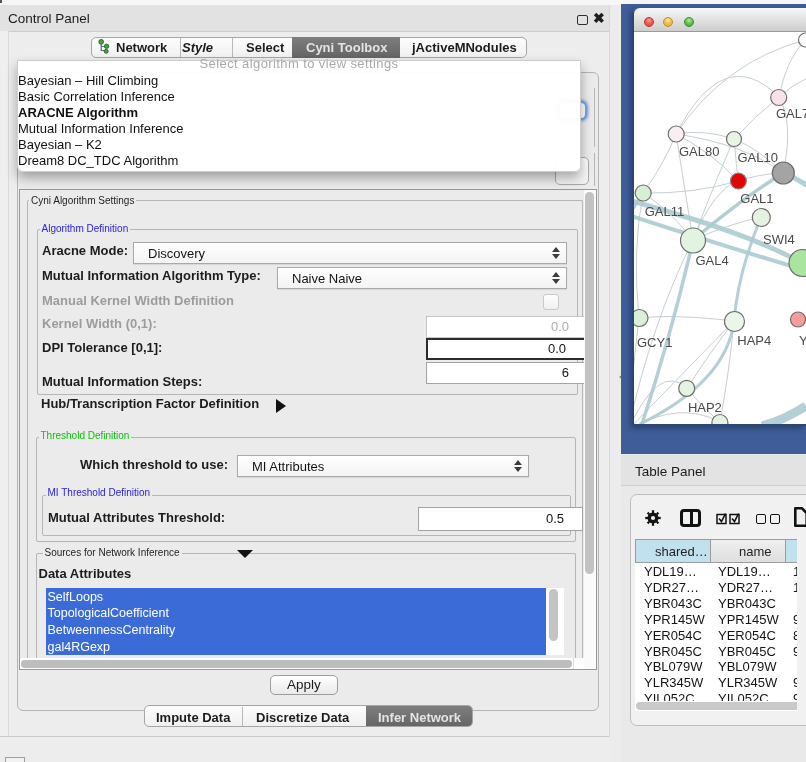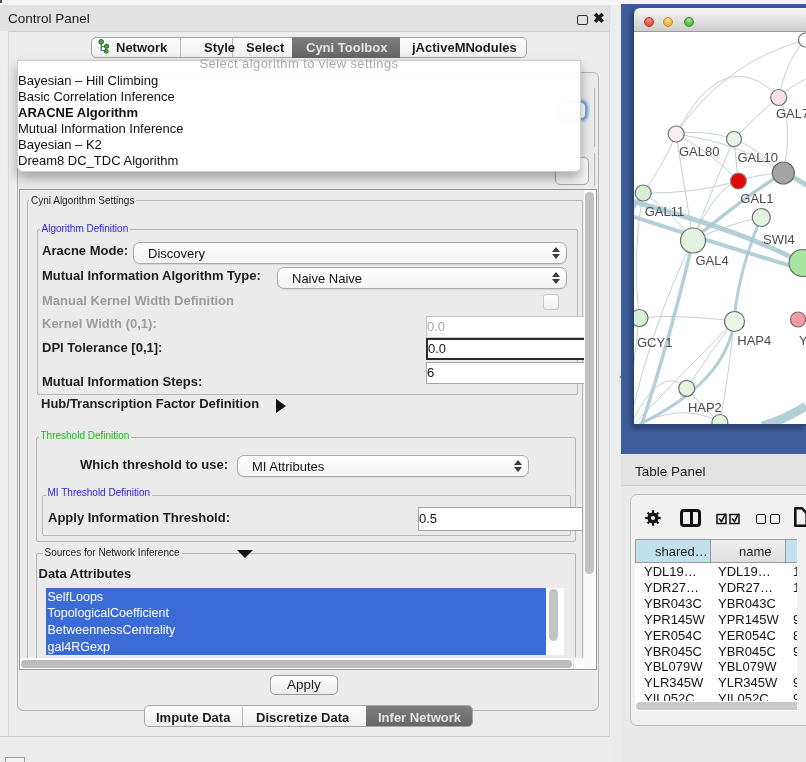--- a/index.html
+++ b/index.html
@@ -3,26 +3,26 @@
 <meta charset="utf-8">
 <style>
   html,body{margin:0;padding:0;}
   body{font-family:"Liberation Sans", sans-serif;}
   #stage{position:relative;width:806px;height:762px;overflow:hidden;background:#ededed;}
   .abs{position:absolute;}
   .lbl{font-size:13px;color:#1c1c1c;white-space:nowrap;text-align:center;}
   .bold{font-weight:bold;}
   .grp{position:absolute;border:1px solid #b6b6b6;border-radius:2px;}
   .grpTitle{position:absolute;background:#ebebeb;padding:0 2px;font-size:10px;white-space:nowrap;line-height:13px;}
-  .combo{position:absolute;border:1px solid #a9a9a9;border-radius:7px;background:linear-gradient(#ffffff,#f3f3f3);box-shadow:0 1px 1px rgba(0,0,0,0.08);}
+  .combo{position:absolute;border:1px solid #a9a9a9;border-radius:0;background:linear-gradient(#ffffff,#f3f3f3);box-shadow:0 1px 1px rgba(0,0,0,0.08);}
   .combo .ctext{position:absolute;left:14px;top:50%;transform:translateY(-50%);font-size:13px;color:#141414;white-space:nowrap;}
   .carr{position:absolute;right:7px;top:50%;transform:translateY(-50%);width:8px;height:14px;}
   .carr:before{content:"";position:absolute;left:1px;top:1px;border-left:4px solid transparent;border-right:4px solid transparent;border-bottom:5px solid #3d3d3d;}
   .carr:after{content:"";position:absolute;left:1px;bottom:1px;border-left:4px solid transparent;border-right:4px solid transparent;border-top:5px solid #3d3d3d;}
-  .tfield{position:absolute;background:#fff;border:1px solid #a3a3a3;font-size:13px;color:#141414;text-align:left;line-height:20px;padding-right:18px;}
+  .tfield{position:absolute;background:#fff;border:1px solid #a3a3a3;font-size:13px;color:#141414;text-align:right;line-height:20px;padding-right:18px;}
 </style>
 </head>
 <body>
 <div id="stage">
 
   <div class="abs" style="left:0;top:0;width:806px;height:5px;background:#f6f6f6;"></div>
   <div class="abs" style="left:0;top:0;width:2px;height:3px;background:#555;"></div>
 
   <div class="abs" style="left:0;top:5px;width:610px;height:26px;background:#e2e2e2;border-bottom:1px solid #cccccc;"></div>
   <div class="abs lbl" style="left:8px;top:11px;font-size:13.5px;">Control Panel</div>
@@ -45,21 +45,21 @@
   <div class="abs" style="left:232px;top:38px;width:1px;height:19px;background:#b9b9b9;"></div>
   <div class="abs" style="left:292px;top:37px;width:108px;height:21px;background:linear-gradient(#7e7e7e,#646464);"></div>
 
   <svg class="abs" style="left:98px;top:39px;" width="14" height="15" viewBox="0 0 14 15">
     <path d="M3.2 3.5 L3.2 11.5 L8 11.5 M3.2 7.5 L7.5 7.5" stroke="#4f6f84" stroke-width="1.2" fill="none"></path>
     <circle cx="3.2" cy="2.8" r="2.4" fill="#44a344" stroke="#1e5c1e" stroke-width="0.8"></circle>
     <circle cx="8.6" cy="7.3" r="2.2" fill="#44a344" stroke="#1e5c1e" stroke-width="0.8"></circle>
     <circle cx="8.2" cy="12.3" r="2.0" fill="#44a344" stroke="#1e5c1e" stroke-width="0.8"></circle>
   </svg>
   <div class="abs lbl" style="left:116px;top:39.5px;font-weight:600;">Network</div>
-  <div class="abs lbl" style="left:204px;top:39.5px;font-weight:600;">Style</div>
+  <div class="abs lbl" style="left:182px;top:39.5px;font-weight:600;font-style:italic;">Style</div>
   <div class="abs lbl" style="left:246px;top:39.5px;font-weight:600;">Select</div>
   <div class="abs lbl" style="left:306px;top:39.5px;font-weight:600;color:#e4e4e4;">Cyni Toolbox</div>
   <div class="abs lbl" style="left:412px;top:39.5px;font-weight:600;">jActiveMNodules</div>
 
   <div class="abs" style="left:17px;top:72px;width:582px;height:639px;background:#ebebeb;border:1px solid #b5b5b5;border-radius:6px;box-sizing:border-box;"></div>
 
   <div class="abs" style="left:558px;top:101px;width:29px;height:19px;border:2.5px solid #77a5dd;border-radius:6px;box-shadow:0 0 3px 1px rgba(95,145,220,0.9);background:#fff;box-sizing:border-box;"></div>
   <div class="abs" style="left:594px;top:88px;width:1px;height:59px;background:#b5b5b5;"></div>
   <div class="abs" style="left:555px;top:157px;width:32px;height:26px;border:1px solid #a9a9a9;border-radius:5px;background:linear-gradient(#ffffff,#f1f1f1);"></div>
   <div class="abs" style="left:594px;top:153px;width:1px;height:33px;background:#b5b5b5;"></div>
@@ -101,21 +101,21 @@
     <div class="grpTitle" style="left:38.5px;top:429px;color:#0bc20b;">Threshold Definition</div>
 
     <div class="abs lbl bold" style="left:80px;top:457px;">Which threshold to use:</div>
     <div class="combo" style="left:237px;top:455px;width:290px;height:20px;">
         <span class="ctext">MI Attributes</span>
         <span class="carr"></span>
       </div>
 
     <div class="grp" style="left:41.5px;top:494.5px;width:527px;height:39px;"></div>
     <div class="grpTitle" style="left:45.5px;top:486px;color:#2b22dd;">MI Threshold Definition</div>
-    <div class="abs lbl bold" style="left:48px;top:510px;">Apply Information Threshold:</div>
+    <div class="abs lbl bold" style="left:48px;top:510px;">Mutual Attributes Threshold:</div>
     <div class="tfield" style="left:418px;top:507px;width:145px;height:22px;line-height:22px;">0.5</div>
 
     <div class="grp" style="left:36px;top:553px;width:537.5px;height:105px;border-bottom:none;"></div>
     <div class="grpTitle" style="left:42.5px;top:546px;color:#1f1f1f;">Sources for Network Inference</div>
     <div class="abs" style="left:237px;top:550px;width:0;height:0;border-left:8px solid transparent;border-right:8px solid transparent;border-top:8px solid #111;"></div>
     <div class="abs lbl bold" style="left:38.5px;top:566px;">Data Attributes</div>
 
     <div class="abs" style="left:46px;top:588px;width:518px;height:67px;background:#fff;"></div>
     <div class="abs" style="left:46px;top:588px;width:499.5px;height:67px;background:#3b6bd7;"></div>
     <div class="abs" style="left:47.5px;top:588.5px;font-size:12.5px;color:#fff;line-height:16.7px;white-space:nowrap;">SelfLoops<br>TopologicalCoefficient<br>BetweennessCentrality<br>gal4RGexp</div>

